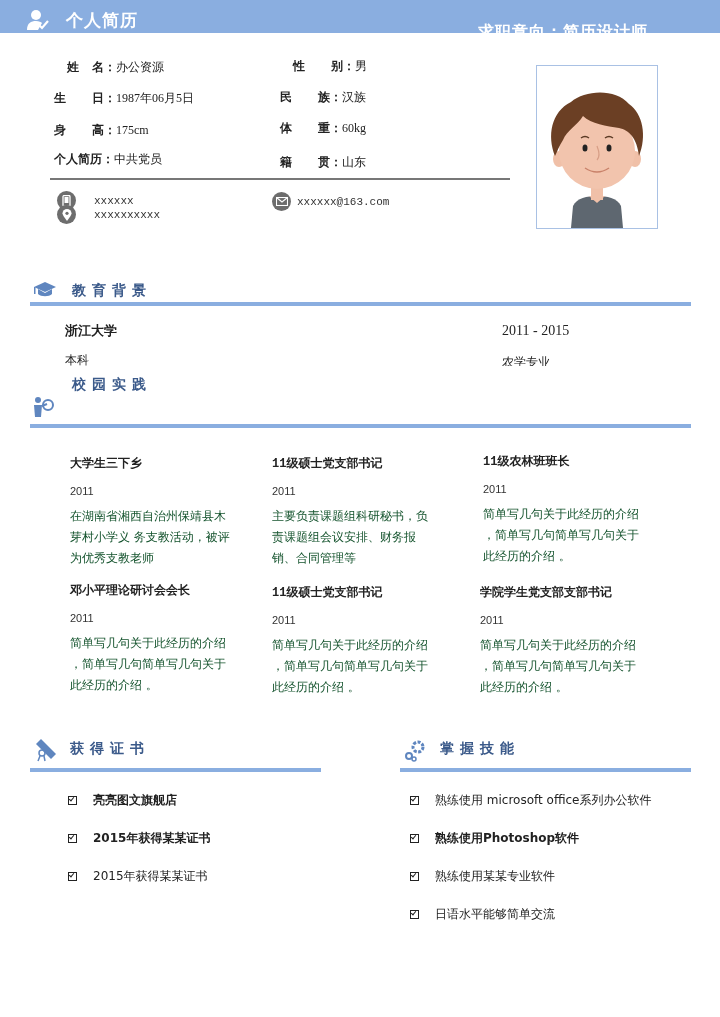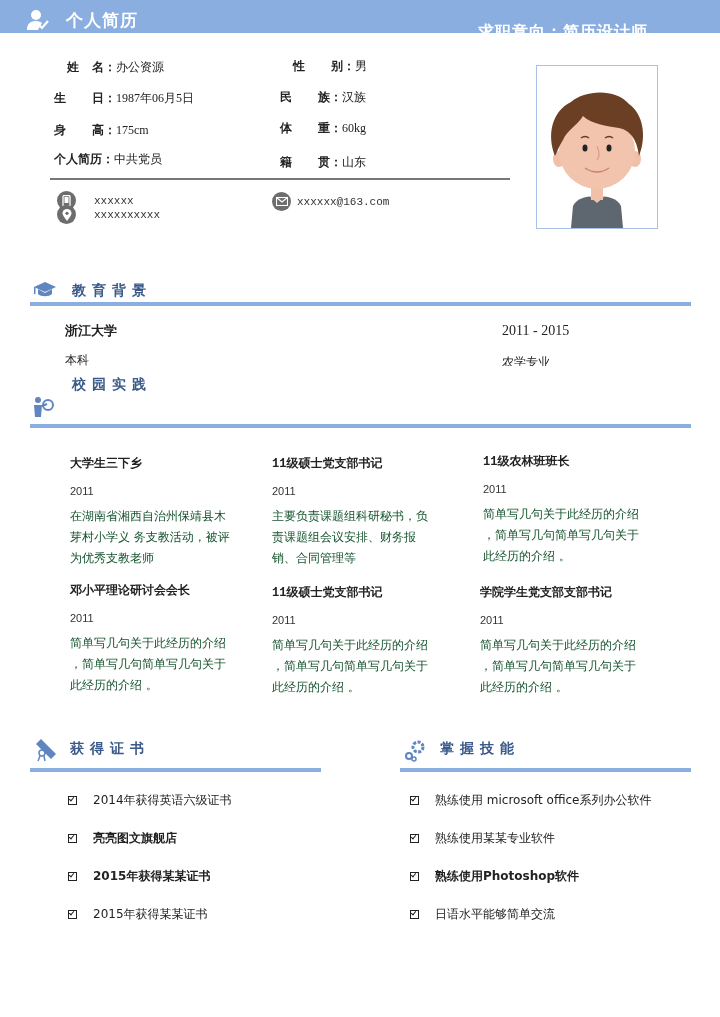--- a/index.html
+++ b/index.html
@@ -183,24 +183,20 @@
 
 <svg class="sec-icon" style="left:33px; top:738px;" width="24" height="24" viewBox="0 0 24 24">
   <path d="M3 6 L8 1 L23 16 L18 21 Z" fill="#5f86bf"></path>
   <circle cx="9" cy="15" r="3" fill="none" stroke="#5f86bf" stroke-width="1.5"></circle>
   <path d="M7 18 L5 23 M11 18 L12 23" stroke="#5f86bf" stroke-width="1.5"></path>
 </svg>
 <div class="sec-title" style="left:70px; top:740px;text-align:center;">获得证书</div>
 <div class="sec-line" style="left:30px; top:768px; width:291px;"></div>
 
 <div class="list" style="left:68px; top:781px;">
-  <div class="item">
-      <span class="cb"></span>
-      <span class="txt">2014年获得英语六级证书</span>
-    </div>
   <div class="item b">
       <span class="cb"></span>
       <span class="txt">亮亮图文旗舰店</span>
     </div>
   <div class="item b">
       <span class="cb"></span>
       <span class="txt">2015年获得某某证书</span>
     </div>
   <div class="item">
       <span class="cb"></span>
@@ -215,25 +211,25 @@
   <circle cx="11" cy="21" r="2" fill="none" stroke="#5f86bf" stroke-width="1.5"></circle>
 </svg>
 <div class="sec-title" style="left:440px; top:740px;">掌握技能</div>
 <div class="sec-line" style="left:400px; top:768px; width:291px;"></div>
 
 <div class="list" style="left:410px; top:781px;">
   <div class="item">
       <span class="cb"></span>
       <span class="txt">熟练使用 microsoft office系列办公软件</span>
     </div>
+  <div class="item b">
+      <span class="cb"></span>
+      <span class="txt">熟练使用Photoshop软件</span>
+    </div>
   <div class="item">
       <span class="cb"></span>
       <span class="txt">熟练使用某某专业软件</span>
     </div>
-  <div class="item b">
-      <span class="cb"></span>
-      <span class="txt">熟练使用Photoshop软件</span>
-    </div>
   <div class="item">
       <span class="cb"></span>
       <span class="txt">日语水平能够简单交流</span>
     </div>
 </div>
 
 </body></html>

